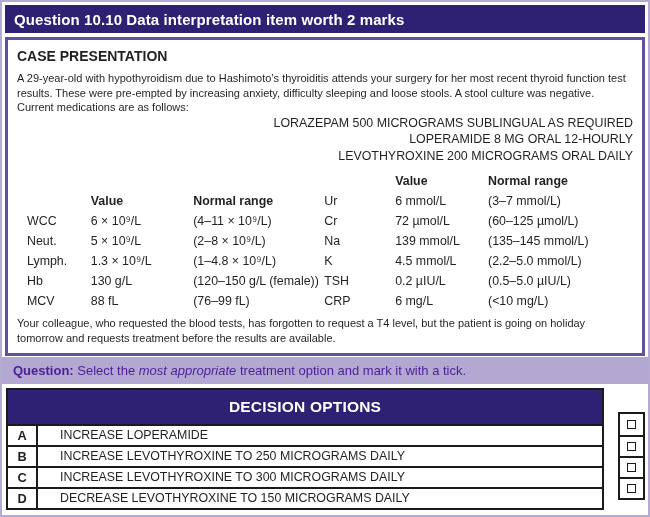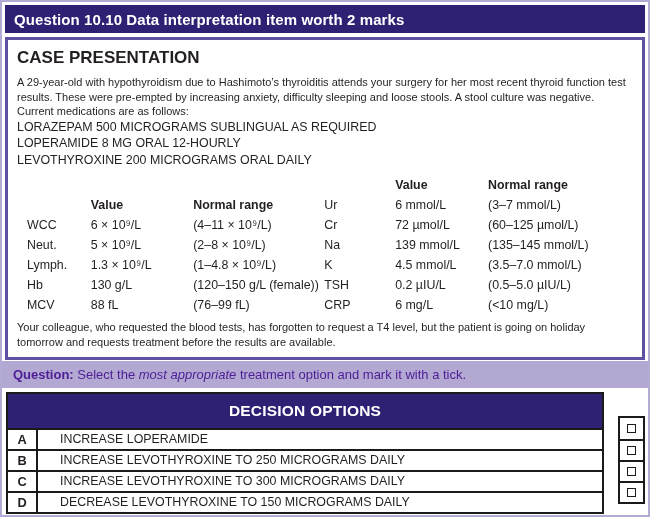--- a/index.html
+++ b/index.html
@@ -25,23 +25,23 @@
     display: flex; align-items: center;
     padding: 0 9px;
     letter-spacing: .1px;
   }
   .case-box {
     margin: 0 1px;
     border: 3px solid var(--caseborder, #5f50a1);
     padding: 6px 9px 7px 9px;
     background: #ffffff;
   }
-  .case-heading { font-size: 17px; font-weight: bold; margin: 2px 0 7px 0; }
+  .case-heading { font-size: 14px; font-weight: bold; margin: 2px 0 7px 0; }
   .body-text { font-size: 11px; line-height: 1.33; }
-  .med-line { font-size: 12.4px; line-height: 1.33; }
+  .med-line { font-size: 12.4px; line-height: 1.33; text-align: right; }
   .labs { display: flex; margin: 7px 0 5px 10px; font-size: 12.4px; align-items: flex-end; }
   .labs table { border-collapse: collapse; }
   .labs th, .labs td {
     font-weight: normal; text-align: left;
     height: 20px; vertical-align: middle; padding: 0;
     white-space: nowrap;
   }
   .labs th { font-weight: bold; }
   table.labs-left  col.c-test  { width: 68px; }
   table.labs-left  col.c-val   { width: 110px; }
@@ -195,21 +195,21 @@
               <td>(60–125 µmol/L)</td>
             </tr>
             <tr>
               <td>Na</td>
               <td>139 mmol/L</td>
               <td>(135–145 mmol/L)</td>
             </tr>
             <tr>
               <td>K</td>
               <td>4.5 mmol/L</td>
-              <td>(3.5–7.0 mmol/L)</td>
+              <td>(2.2–5.0 mmol/L)</td>
             </tr>
             <tr>
               <td>TSH</td>
               <td>0.2 µIU/L</td>
               <td>(0.5–5.0 µIU/L)</td>
             </tr>
             <tr>
               <td>CRP</td>
               <td>6 mg/L</td>
               <td>(&lt;10 mg/L)</td>

